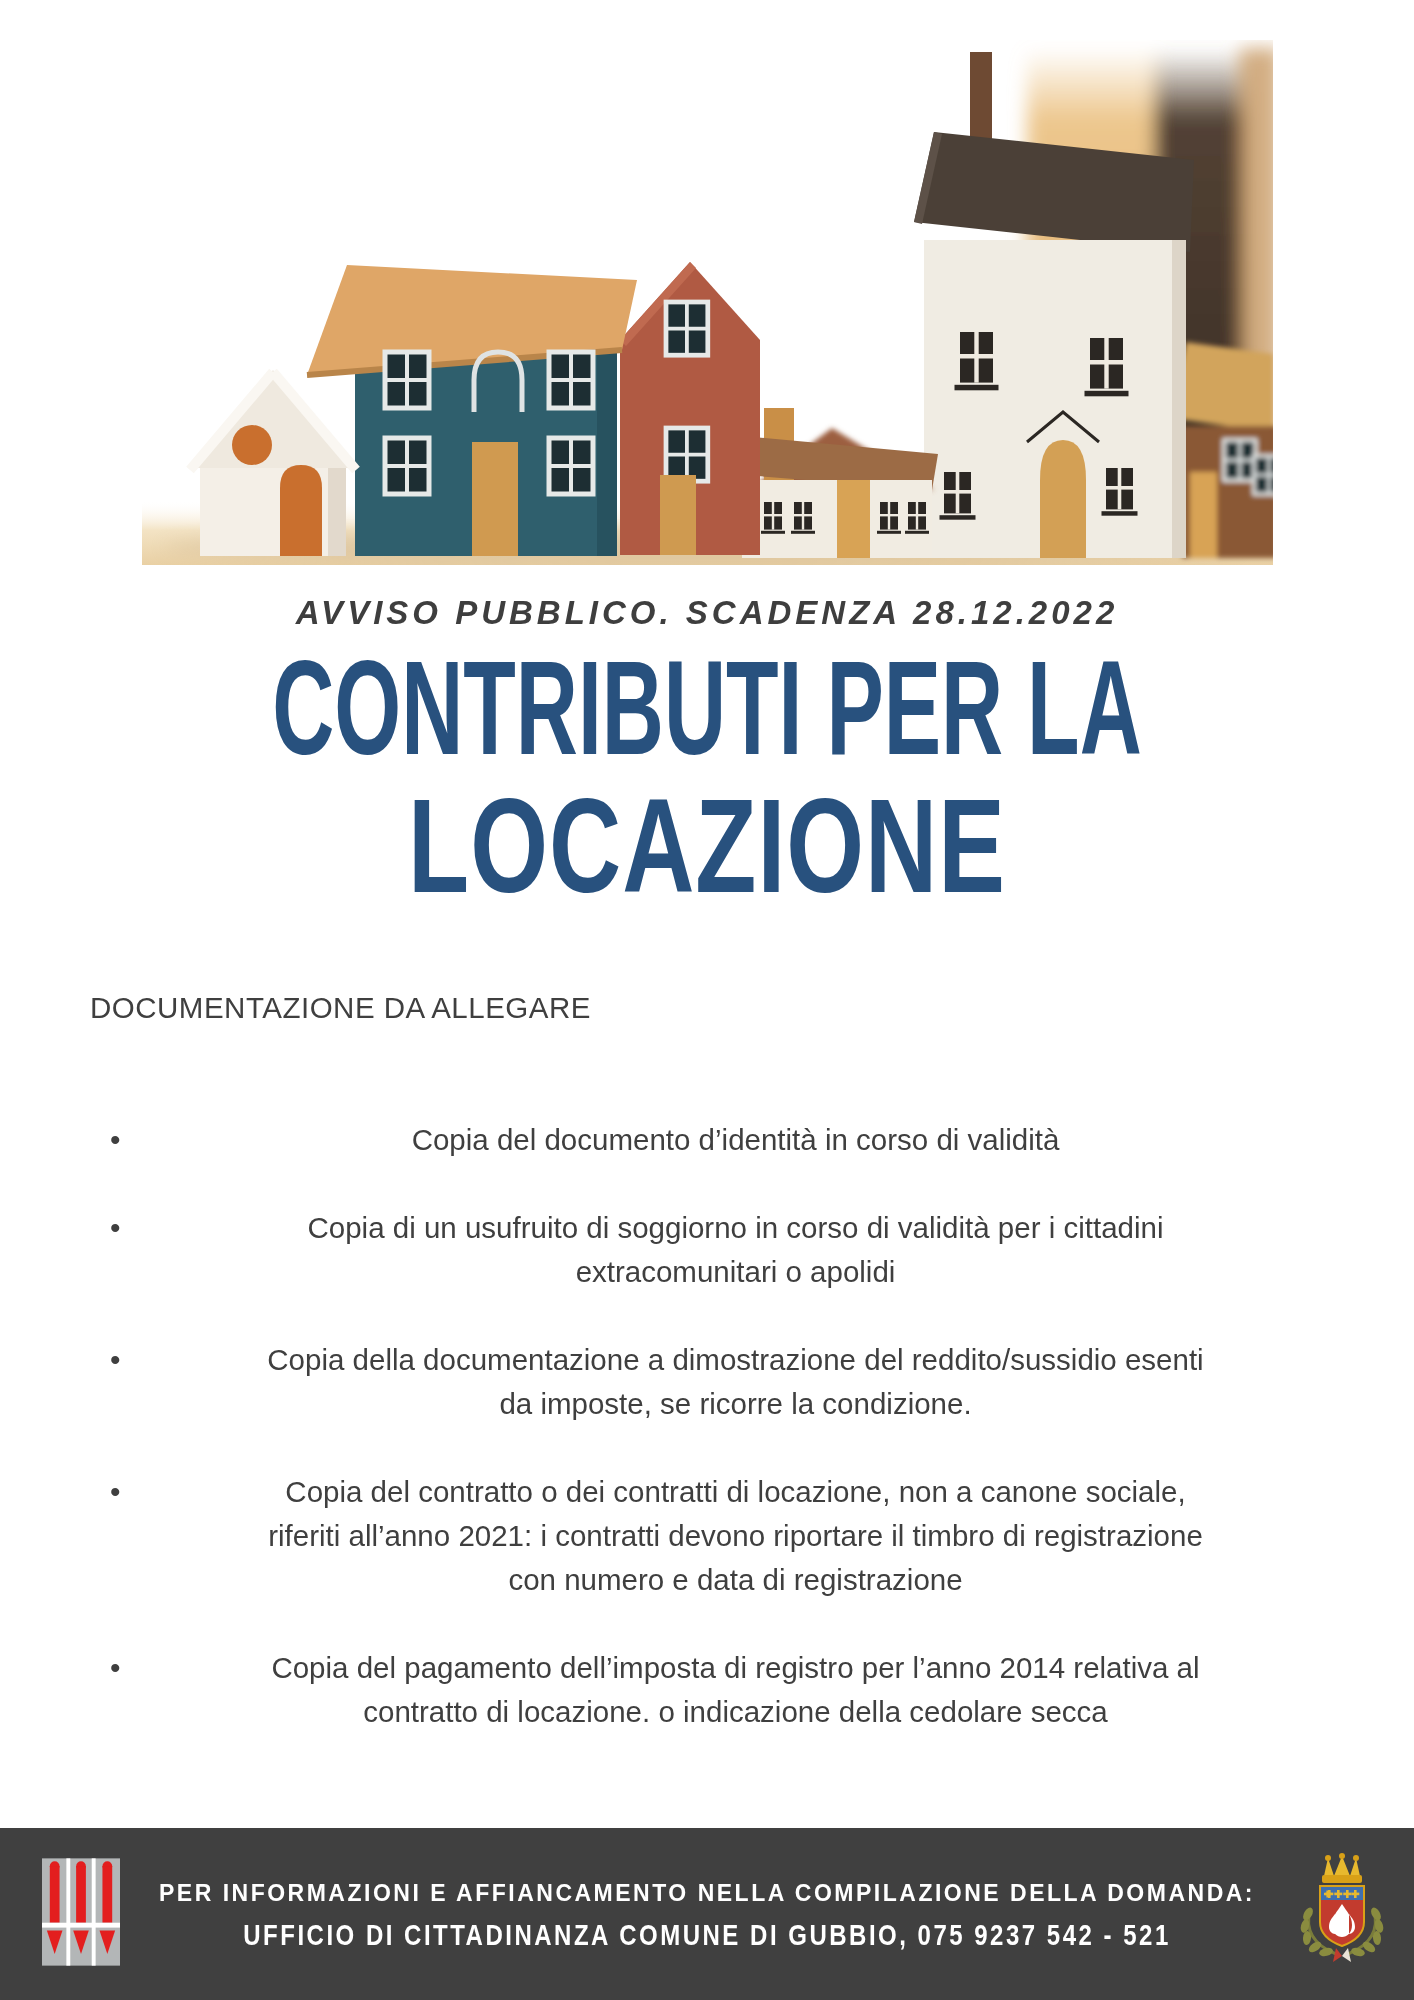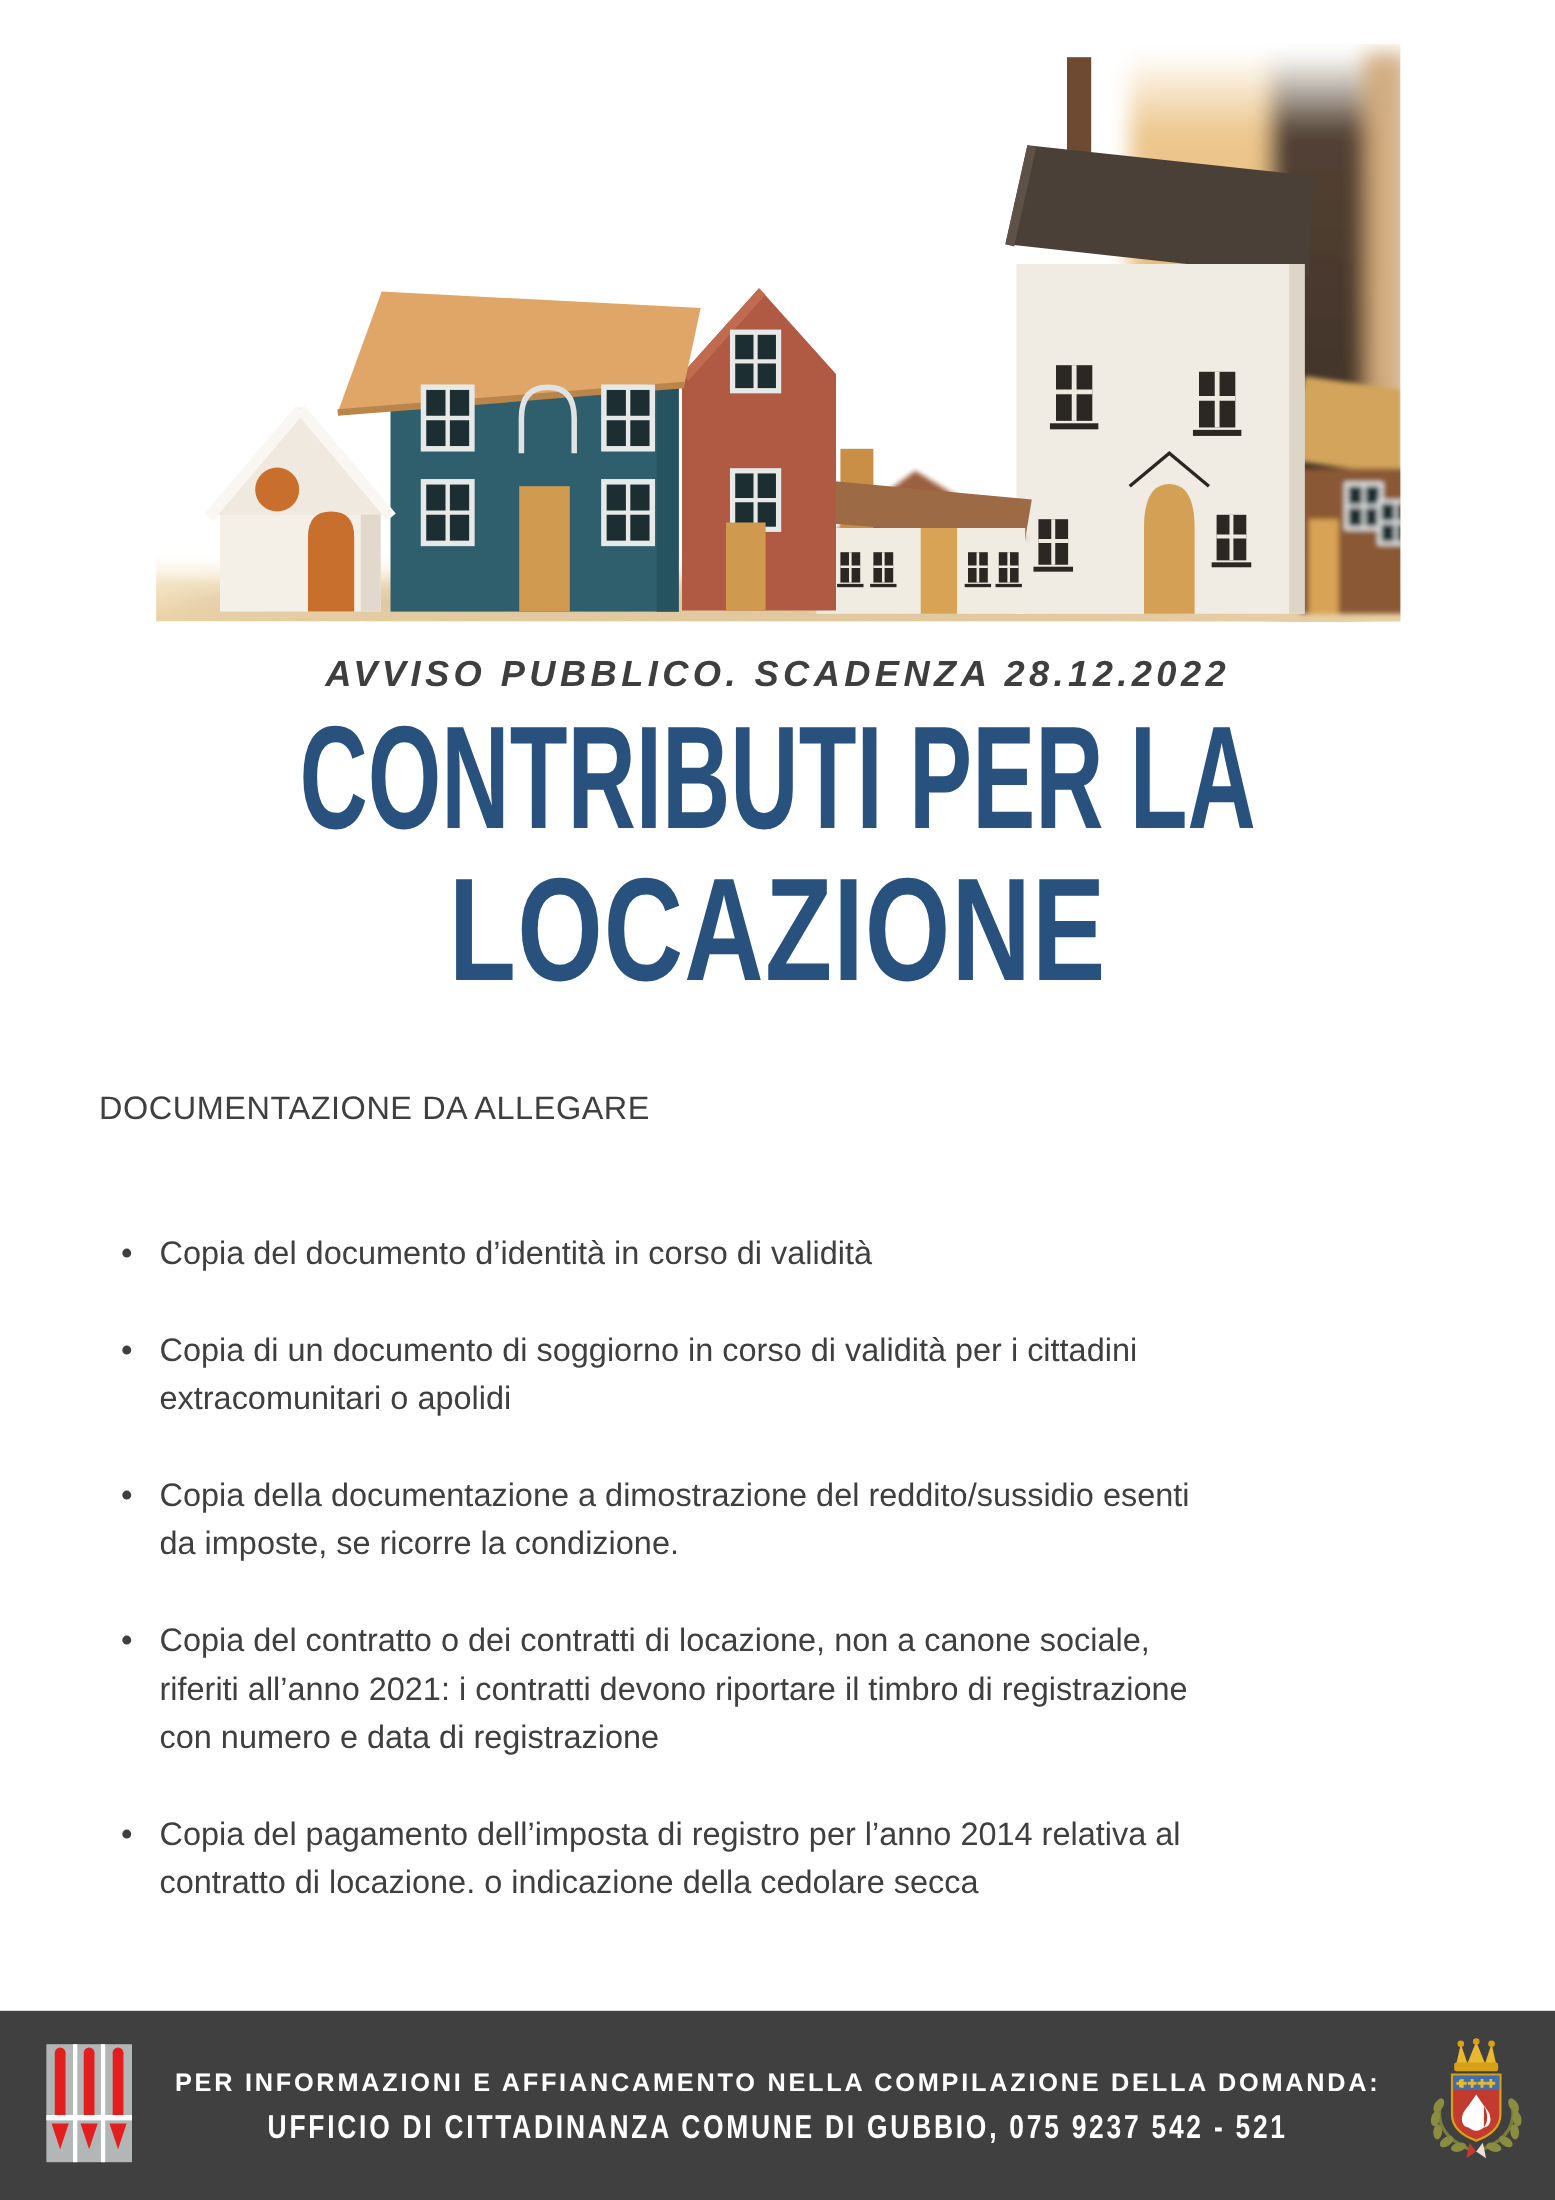--- a/index.html
+++ b/index.html
@@ -22,21 +22,21 @@
   }
   .title-l1{top:641px;font-size:86px;transform:scaleY(1.55);}
   .title-l2{top:779px;font-size:100px;letter-spacing:1px;transform:scaleY(1.33);}
   
   .body{
     position:absolute;left:90px;right:88px;top:942px;
     color:#3f3f3f;font-size:29.5px;font-weight:500;line-height:44px;
     white-space:pre-line;
   }
   .doc-heading{letter-spacing:.5px;}
-  ul.bullets{list-style:none;margin:0;padding:0 0 0 20px;}
+  ul.bullets{list-style:none;margin:0;padding:0 0 0 20px;text-align:center;}
   ul.bullets li{position:relative;padding-left:35px;}
   ul.bullets li::before{
     content:"\2022";position:absolute;left:0;top:0;
     font-size:30px;color:#3f3f3f;
   }
   .body p{margin:42px 0 0 0;}
   
   .footer{
     position:absolute;left:0;right:0;top:1828px;height:172px;
     background:#404040;color:#ffffff;
@@ -171,21 +171,21 @@
 
   <div class="kicker">AVVISO PUBBLICO. SCADENZA 28.12.2022</div>
 
   <div class="title-l1">CONTRIBUTI PER LA</div>
   <div class="title-l2">LOCAZIONE</div>
 
   <div class="body">
     <div class="doc-heading">DOCUMENTAZIONE DA ALLEGARE</div>
     <ul class="bullets">
       <li>Copia del documento d’identità in corso di validità</li>
-      <li>Copia di un documento di soggiorno in corso di validità per i cittadini
+      <li>Copia di un usufruito di soggiorno in corso di validità per i cittadini
 extracomunitari o apolidi</li>
       <li>Copia della documentazione a dimostrazione del reddito/sussidio esenti
 da imposte, se ricorre la condizione.</li>
       <li>Copia del contratto o dei contratti di locazione, non a canone sociale,
 riferiti all’anno 2021: i contratti devono riportare il timbro di registrazione
 con numero e data di registrazione</li>
       <li>Copia del pagamento dell’imposta di registro per l’anno 2014 relativa al
 contratto di locazione. o indicazione della cedolare secca</li>
     </ul>
     <p>Coloro che hanno usufruito della detrazione d’imposta sul canone di

